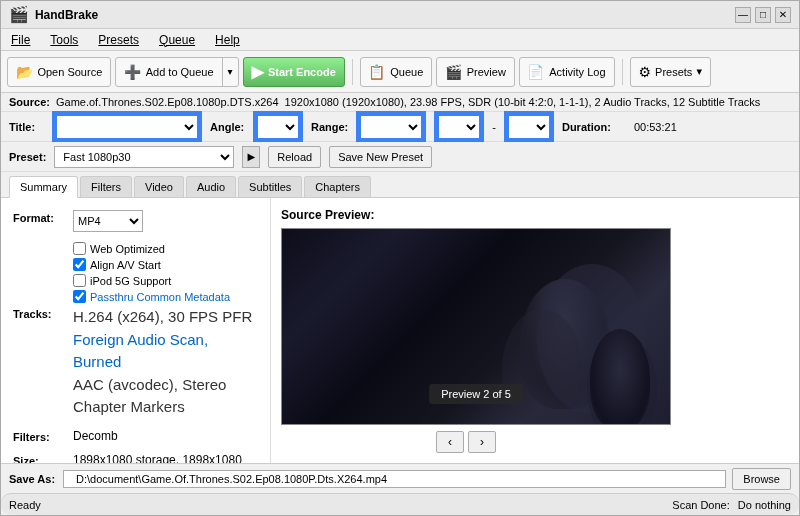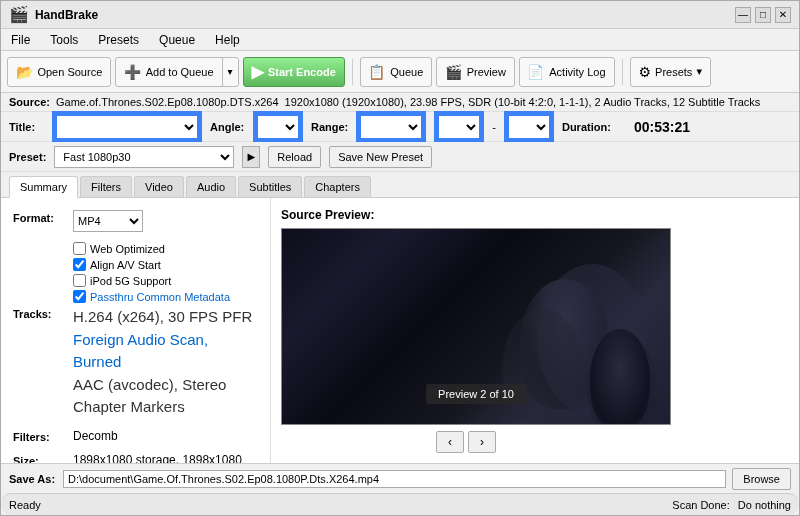--- a/index.html
+++ b/index.html
@@ -50,20 +50,21 @@
 
     
     #menu-bar {
       background: #f0f0f0;
       border-bottom: 1px solid #ccc;
       display: flex;
       align-items: center;
       padding: 2px 4px;
       height: 22px;
       gap: 8px;
+      text-decoration: underline;
     }
     .menu-item {
       padding: 2px 6px;
       cursor: pointer;
       font-size: 12px;
     }
 
     
     #toolbar {
       background: #f5f5f5;
@@ -172,23 +173,22 @@
     .angle-select {
       width: 50px;
     }
     .range-select {
       width: 70px;
     }
     .chapter-select {
       width: 50px;
     }
     .duration-val {
-      font-size: 14px;
+      font-size: 11px;
       margin-left: 4px;
-      font-weight: bold;
     }
 
     
     #preset-row {
       display: flex;
       align-items: center;
       padding: 4px 8px;
       gap: 8px;
       background: #f0f0f0;
       border-bottom: 1px solid #ddd;
@@ -405,21 +405,21 @@
     .save-label {
       font-weight: bold;
       font-size: 11px;
       min-width: 48px;
     }
     .save-input {
       flex: 1;
       height: 18px;
       font-size: 11px;
       border: 1px solid #aaa;
-      padding: 1px 4px;
+      padding: 1px 12px;
       background: white;
     }
     .browse-btn {
       height: 22px;
       padding: 0 10px;
       border: 1px solid #aaa;
       background: #f0f0f0;
       font-size: 11px;
       cursor: pointer;
       border-radius: 2px;
@@ -613,21 +613,21 @@
     <div id="preview-container">
       <div id="preview-image">
 
         <svg width="390" height="240" style="position:absolute;top:0;left:0;">
 
           <ellipse cx="310" cy="110" rx="55" ry="75" fill="#2a2a40" opacity="0.6"></ellipse>
           <ellipse cx="340" cy="160" rx="35" ry="55" fill="#1e1e30" opacity="0.5"></ellipse>
           <ellipse cx="260" cy="140" rx="40" ry="60" fill="#252535" opacity="0.4"></ellipse>
         </svg>
       </div>
-      <div id="preview-badge">Preview 2 of 10</div>
+      <div id="preview-badge">Preview 2 of 5</div>
     </div>
     <div id="preview-controls">
       <button class="preview-nav-btn">‹</button>
       <button class="preview-nav-btn">›</button>
     </div>
   </div>
 </div>
 
 <div id="save-bar">
   <span class="save-label">Save As:</span>

